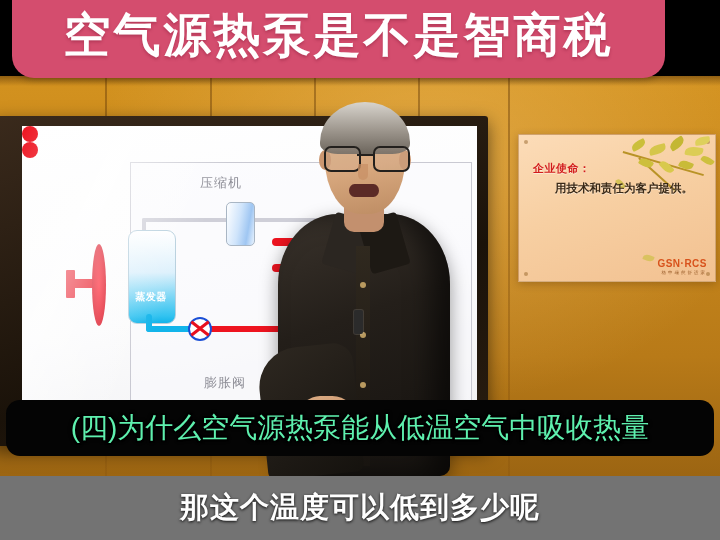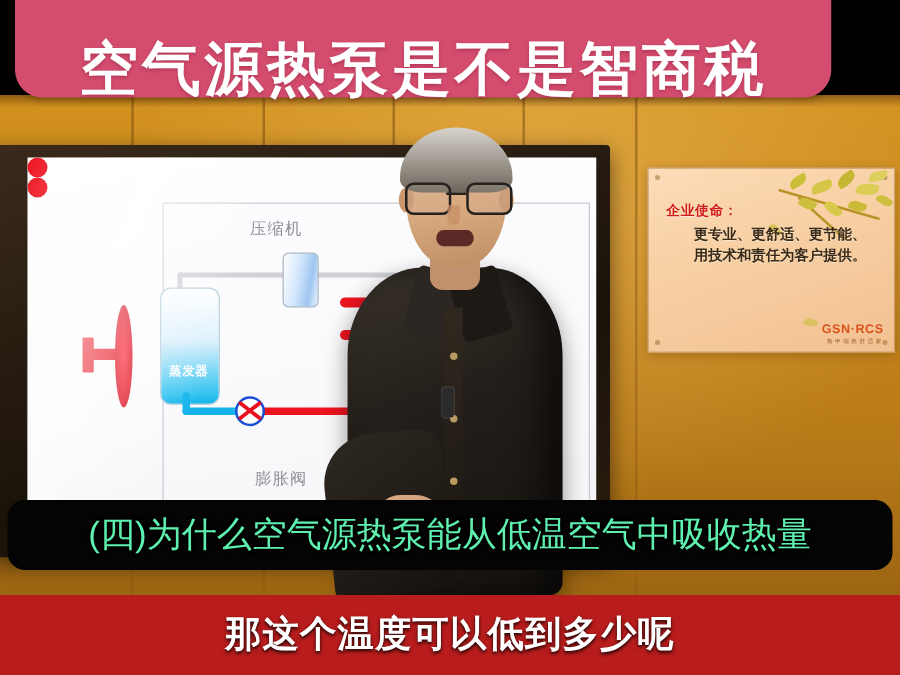--- a/index.html
+++ b/index.html
@@ -268,20 +268,21 @@
     display:flex;align-items:flex-end;justify-content:center;
     box-shadow:0 2px 6px rgba(0,0,0,.25);
     z-index:40;
   }
   .banner-text{
     color:#ffffff;
     font-size:47px;
     font-weight:bold;
     letter-spacing:3px;
     line-height:1;
+    padding-bottom:20px;
     white-space:nowrap;
     text-shadow:0 2px 3px rgba(120,20,50,.35);
   }
 
   
   .sub-green-wrap{
     position:absolute;left:6px;top:400px;width:708px;height:56px;
     background:#040404;border-radius:14px;
     display:flex;align-items:center;justify-content:center;
     z-index:35;
@@ -290,21 +291,21 @@
     color:#5ef0ae;
     font-size:28px;font-weight:normal;letter-spacing:0px;
     white-space:nowrap;
     text-shadow:
       -1.6px -1.6px 0 #000, 1.6px -1.6px 0 #000,
       -1.6px  1.6px 0 #000, 1.6px  1.6px 0 #000,
        0 0 4px rgba(0,0,0,.9);
   }
   .sub-white-band{
     position:absolute;left:0;top:476px;width:720px;height:64px;
-    background:#b91c1c;
+    background:#737373;
     display:flex;align-items:center;justify-content:center;
     z-index:36;
   }
   .sub-white{
     color:#ffffff;font-size:29px;font-weight:bold;letter-spacing:1px;
     white-space:nowrap;
     text-shadow:0 1px 3px rgba(0,0,0,.9);
   }
   .letterbox-top{
     position:absolute;left:0;top:0;width:720px;height:76px;background:#000;z-index:20;
@@ -417,21 +418,20 @@
       <div class="leaf" style="left:120px;top:24px;width:14px;height:8px;background:#cdbf3c;transform:rotate(30deg)"></div>
       <div class="leaf" style="left:140px;top:28px;width:15px;height:8px;background:#d8c94c;transform:rotate(48deg)"></div>
       <div class="leaf" style="left:160px;top:26px;width:14px;height:8px;background:#c9bb38;transform:rotate(24deg)"></div>
       <div class="leaf" style="left:176px;top:2px;width:15px;height:8px;background:#ded05c;transform:rotate(-8deg)"></div>
       <div class="leaf" style="left:182px;top:22px;width:13px;height:7px;background:#cec03e;transform:rotate(36deg)"></div>
       <div class="leaf" style="left:96px;top:46px;width:11px;height:6px;background:#cfc048;transform:rotate(58deg);opacity:.85"></div>
       <div class="leaf" style="left:124px;top:120px;width:11px;height:6px;background:#cfc048;transform:rotate(20deg);opacity:.7"></div>
 
       <div class="mission-title">企业使命：</div>
       <div class="mission-body">
-        <div>更专业、更舒适、更节能、</div>
         <div>用技术和责任为客户提供。</div>
       </div>
       <div class="logo">
         <div class="logo-main">GSN·RCS</div>
         <div class="logo-sub">格申瑞慈舒适家</div>
       </div>
     </div>
   </div>
 
   <div class="letterbox-top"></div>

